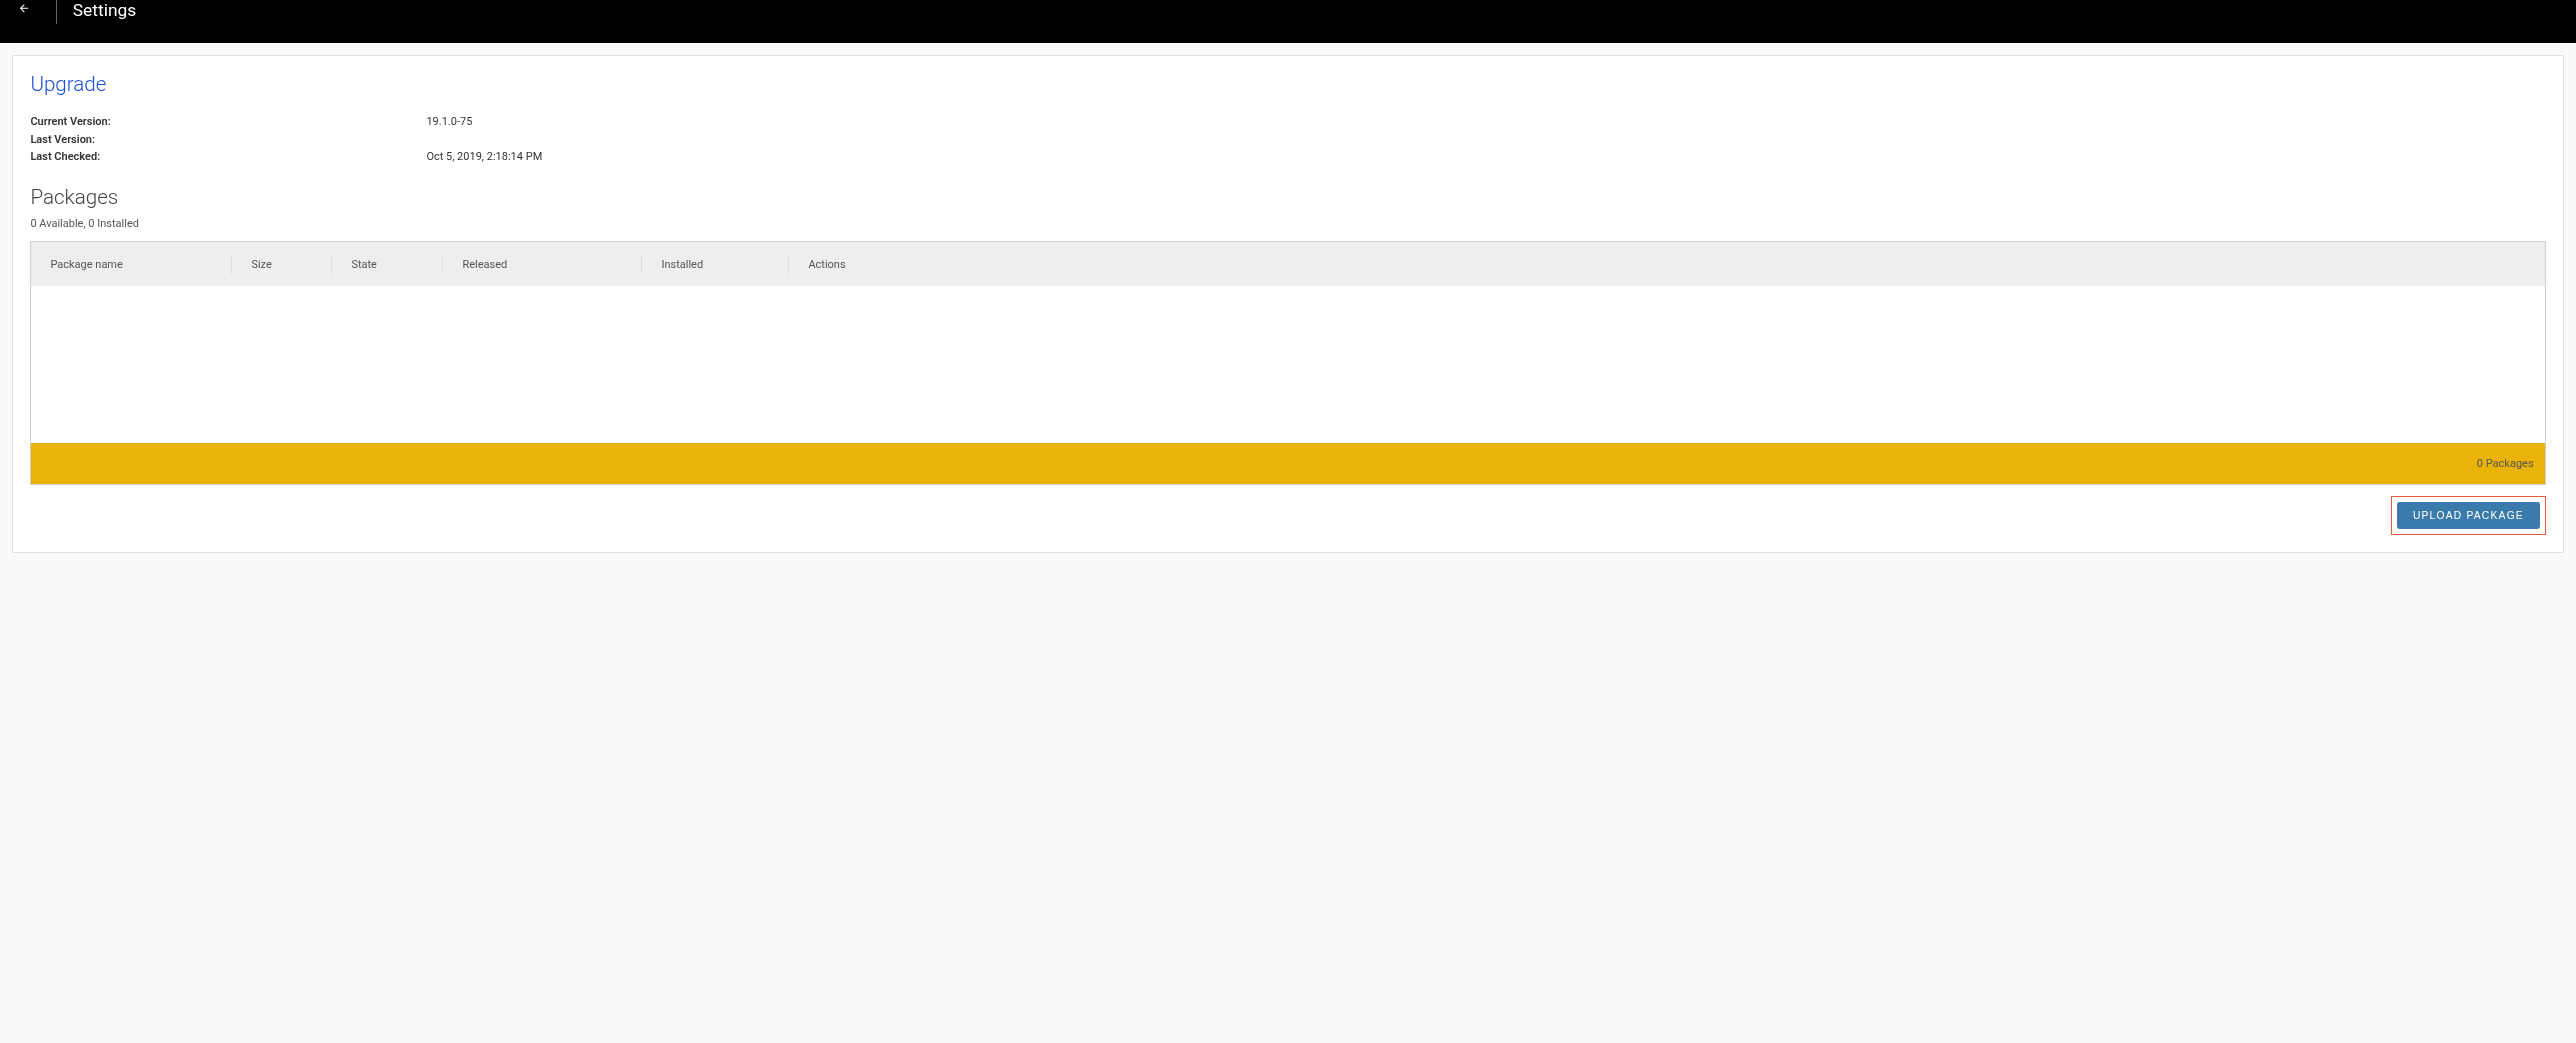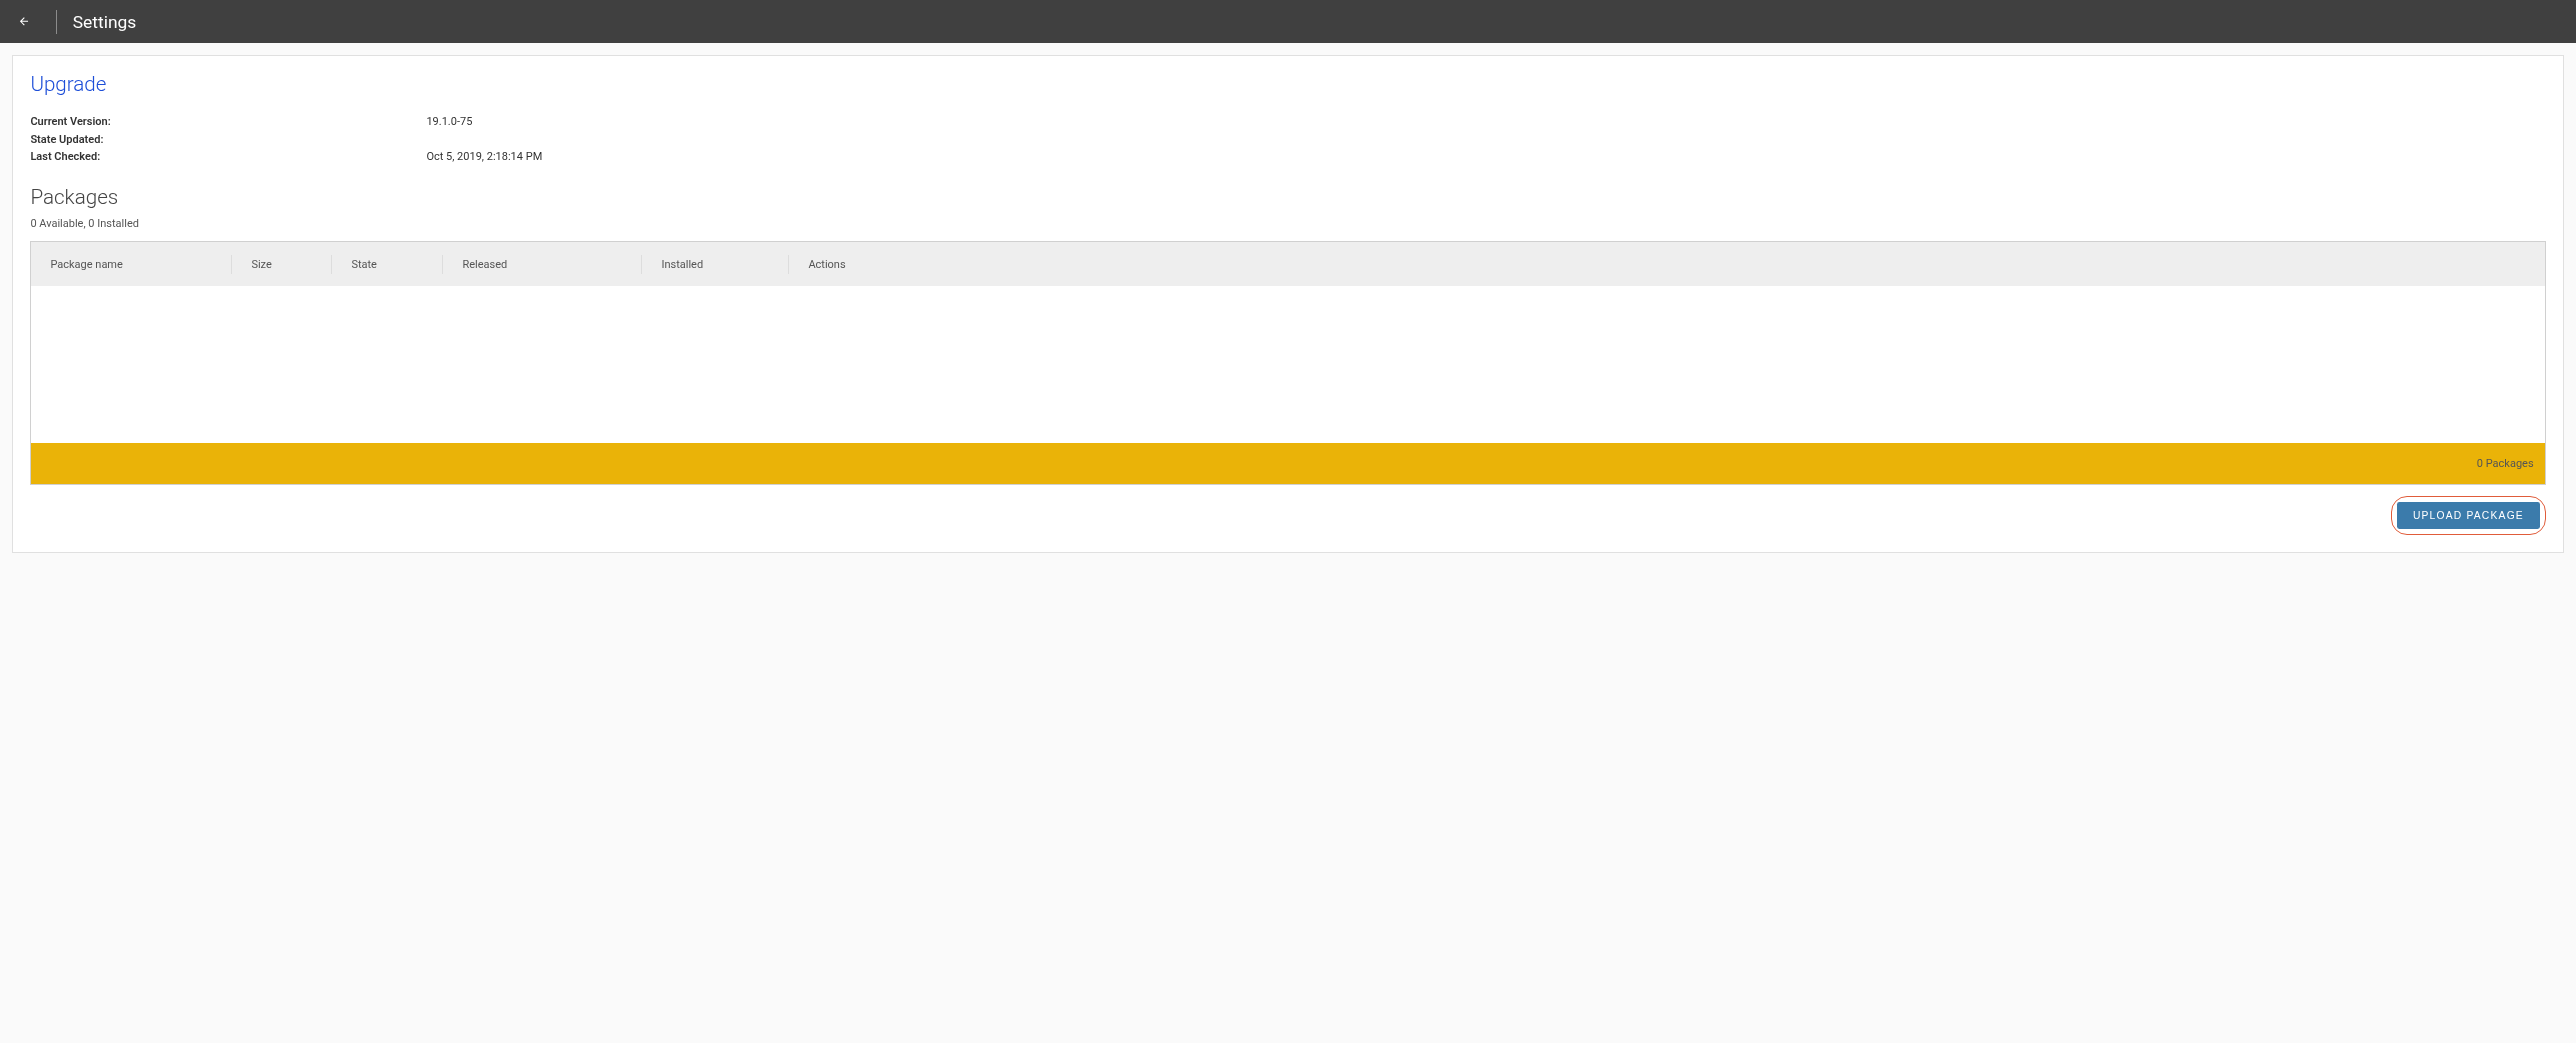--- a/index.html
+++ b/index.html
@@ -6,25 +6,24 @@
       margin: 0;
       padding: 0;
       box-sizing: border-box;
     }
     body {
       font-family: -apple-system, BlinkMacSystemFont, "Segoe UI", Roboto, Helvetica, Arial, sans-serif;
       background: #fafafa;
       color: #333;
     }
     .header {
-      background: #404040;
+      background: #000000;
       color: white;
       height: 43px;
       display: flex;
-      align-items: center;
       padding: 0 16px;
     }
     .back-btn {
       width: 16px;
       height: 16px;
       display: flex;
       align-items: center;
       justify-content: center;
       cursor: pointer;
       margin-right: 24px;
@@ -130,21 +129,21 @@
       font-size: 11px;
       color: #555;
     }
     .actions-row {
       display: flex;
       justify-content: flex-end;
       margin-top: 11px;
     }
     .upload-btn-wrapper {
       border: 1.6px solid #e05c3a;
-      border-radius: 16px;
+      border-radius: 0;
       padding: 4.7px;
     }
     .upload-btn {
       background: #3b7bab;
       color: white;
       border: none;
       padding: 8px 16px;
       font-size: 10.3px;
       letter-spacing: 1.2px;
       cursor: pointer;
@@ -168,21 +167,21 @@
 <div class="content-wrapper">
   <div class="panel">
 
     <h2 class="section-title">Upgrade</h2>
 
     <div class="info-row">
       <div class="info-label">Current Version:</div>
       <div class="info-value">19.1.0-75</div>
     </div>
     <div class="info-row">
-      <div class="info-label">State Updated:</div>
+      <div class="info-label">Last Version:</div>
       <div class="info-value"></div>
     </div>
     <div class="info-row">
       <div class="info-label">Last Checked:</div>
       <div class="info-value">Oct 5, 2019, 2:18:14 PM</div>
     </div>
 
     <div class="packages-header">
       <div class="packages-title">Packages</div>
       <div class="packages-summary">0 Available, 0 Installed</div>

